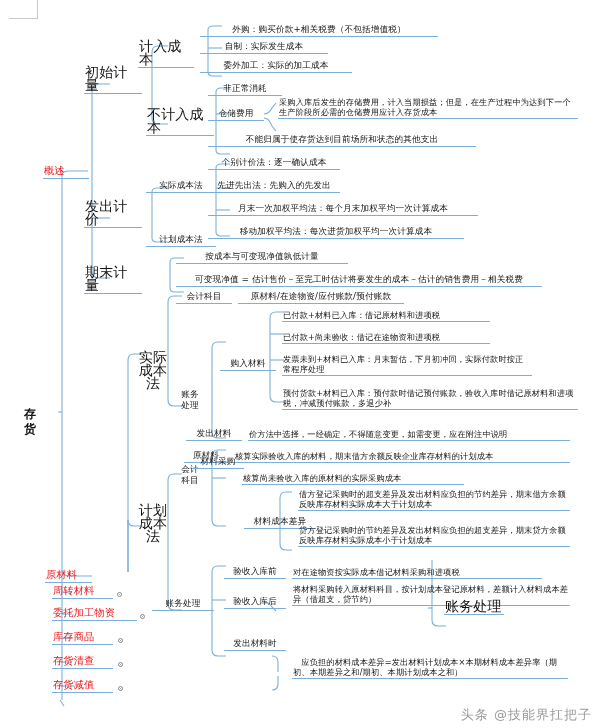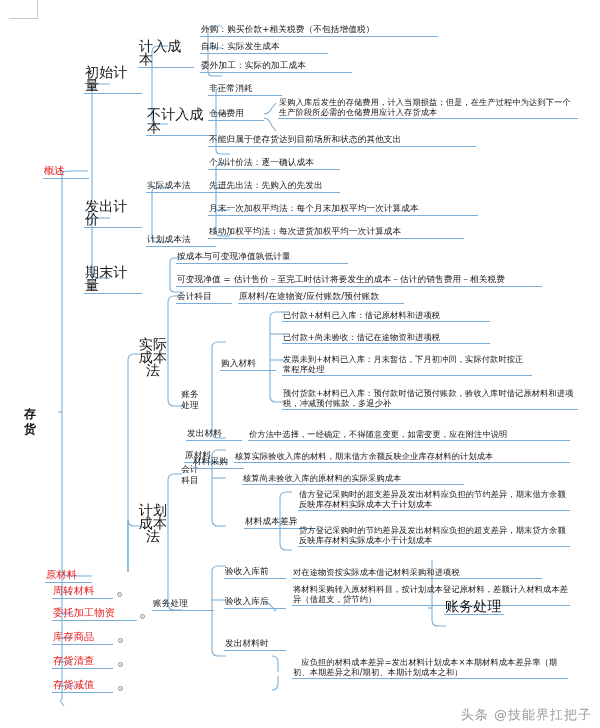--- a/index.html
+++ b/index.html
@@ -25,21 +25,21 @@
     padding:0 1px 1px 1px;
   }
   .node.u{border-bottom:1px solid #7bafd9;}
   .node.red{color:#e8191b;}
   .node.root{
     font-size:12px;line-height:15px;font-weight:bold;color:#111;
     text-align:center;border:none;letter-spacing:0;
   }
   .node.mid{font-size:14px;line-height:13px;}
   .node.lvl1{font-size:10.2px;line-height:13px;}
-  .node.small{font-size:8.6px;line-height:10.6px;}
+  .node.small{font-size:8.6px;line-height:10.6px;text-align:center;}
   .node.tiny{font-size:8.2px;line-height:10.2px;}
   .dot{
     position:absolute;width:5px;height:5px;border-radius:50%;
     border:1px solid #8a8a8a;background:#fff;box-sizing:border-box;
   }
   .dot:after{
     content:"";position:absolute;left:1px;top:1px;width:1px;height:1px;
     background:#8a8a8a;border-radius:50%;
   }
   #watermark{
@@ -226,21 +226,21 @@
   <div class="node small u" style="left:208px;top:203px;width:270px;">月末一次加权平均法：每个月末加权平均一次计算成本</div>
   <div class="node small u" style="left:208px;top:226px;width:256px;">移动加权平均法：每次进货加权平均一次计算成本</div>
 
   <div class="node small u" style="left:146px;top:234px;width:70px;">计划成本法</div>
 
   <div class="node mid u" style="left:84px;top:266px;width:58px;">期末计量</div>
 
   <div class="node small u" style="left:176px;top:251px;width:172px;">按成本与可变现净值孰低计量</div>
   <div class="node small u" style="left:176px;top:274px;width:366px;">可变现净值 = 估计售价－至完工时估计将要发生的成本－估计的销售费用－相关税费</div>
 
-  <div class="node mid" style="left:136px;top:338px;width:34px;text-align:center;">实际
+  <div class="node mid" style="left:136px;top:351px;width:34px;text-align:center;">实际
 成本法</div>
 
   <div class="node small u" style="left:176px;top:291px;width:56px;">会计科目</div>
   <div class="node small u" style="left:238px;top:291px;width:166px;">原材料/在途物资/应付账款/预付账款</div>
 
   <div class="node small" style="left:176px;top:389px;width:28px;text-align:center;">账务
 处理</div>
 
   <div class="node small u" style="left:220px;top:358px;width:56px;">购入材料</div>
 

